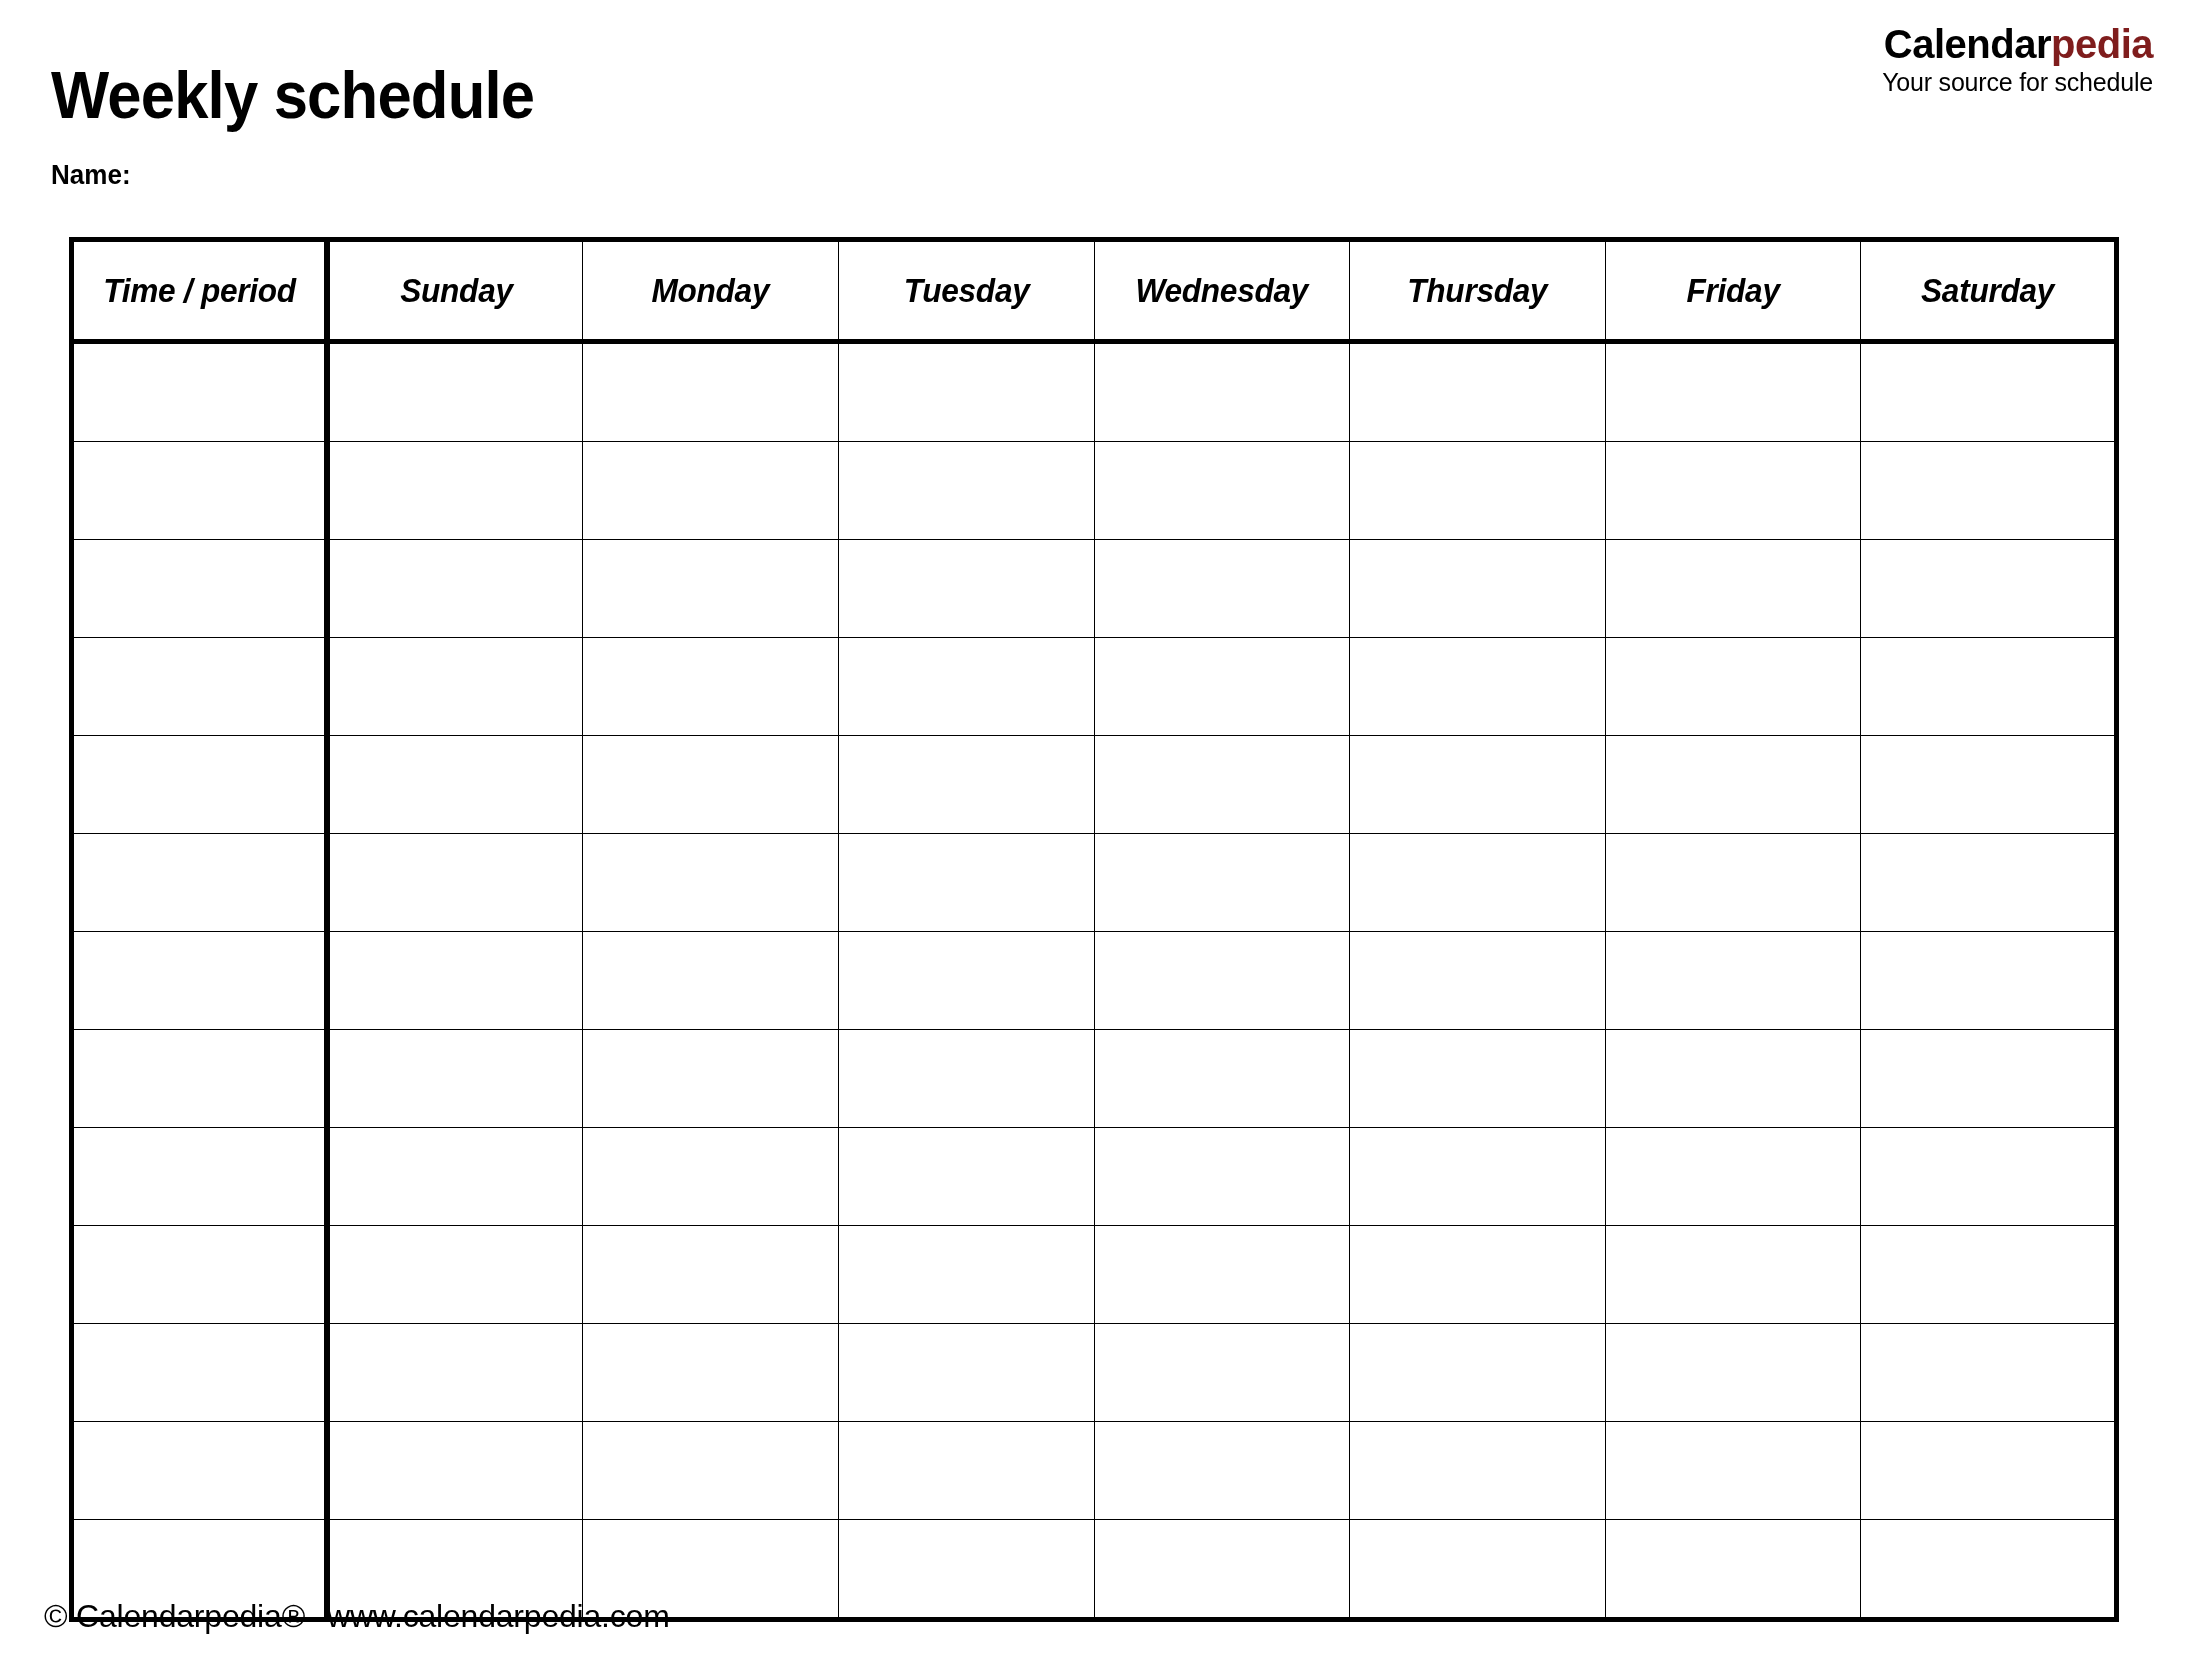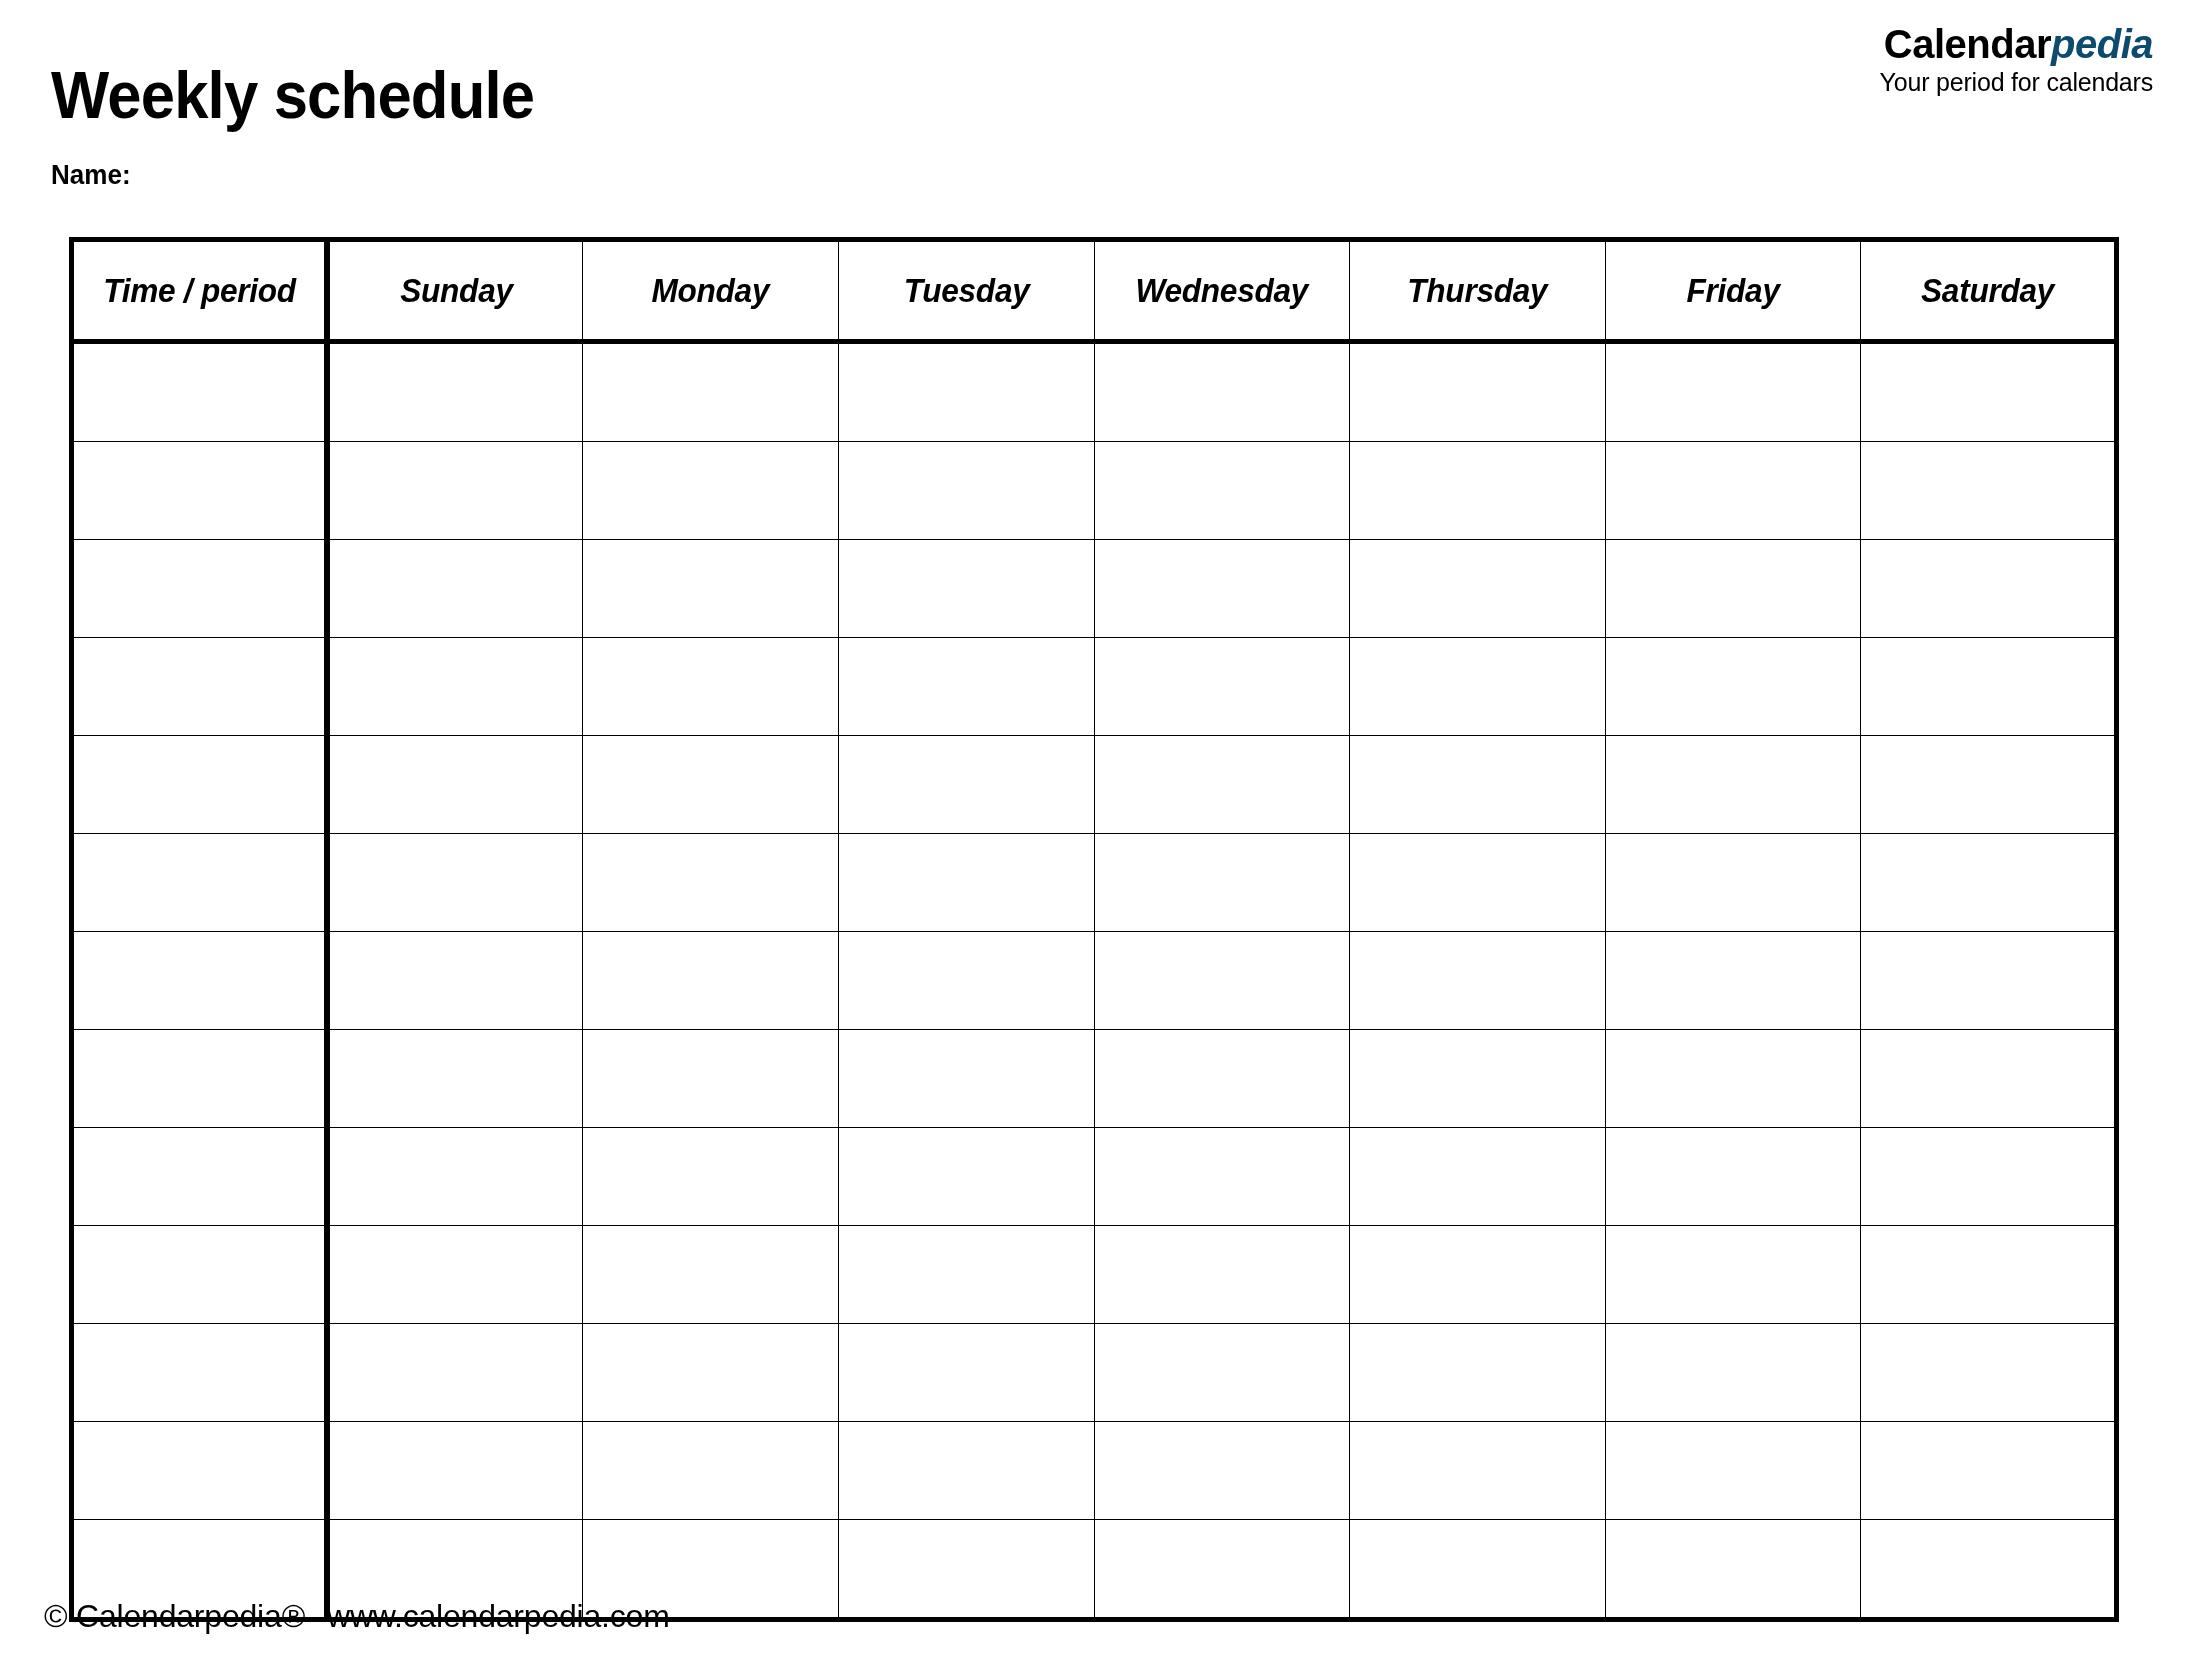--- a/index.html
+++ b/index.html
@@ -62,22 +62,21 @@
     white-space: nowrap;
     letter-spacing: -0.5px;
   }
   .logo-calendar {
     font-weight: bold;
     color: #000000;
     margin-left: 21px;
   }
   .logo-pedia {
     font-weight: bold;
-    font-style: italic;
-    color: #0c4a6e;
+    color: #7f1d1d;
   }
   .logo-tagline {
     font-size: 25px;
     line-height: 1.2;
     margin-top: 2.6px;
     color: #000000;
     white-space: nowrap;
     letter-spacing: -0.2px;
   }
 
@@ -145,21 +144,21 @@
 <body>
 
 <div class="page">
 
   <h1 class="doc-title">Weekly schedule</h1>
 
   <div class="name-label">Name:</div>
 
   <div class="logo-block">
     <div class="logo-word"><span class="logo-calendar">Calendar</span><span class="logo-pedia">pedia</span></div>
-    <div class="logo-tagline">Your period for calendars</div>
+    <div class="logo-tagline">Your source for schedule</div>
   </div>
 
   <div class="schedule-wrap">
     <table class="schedule">
       <thead>
         <tr>
           <th class="col-time"><span class="hdr-text">Time / period</span></th>
           <th><span class="hdr-text">Sunday</span></th>
           <th><span class="hdr-text">Monday</span></th>
           <th><span class="hdr-text">Tuesday</span></th>

